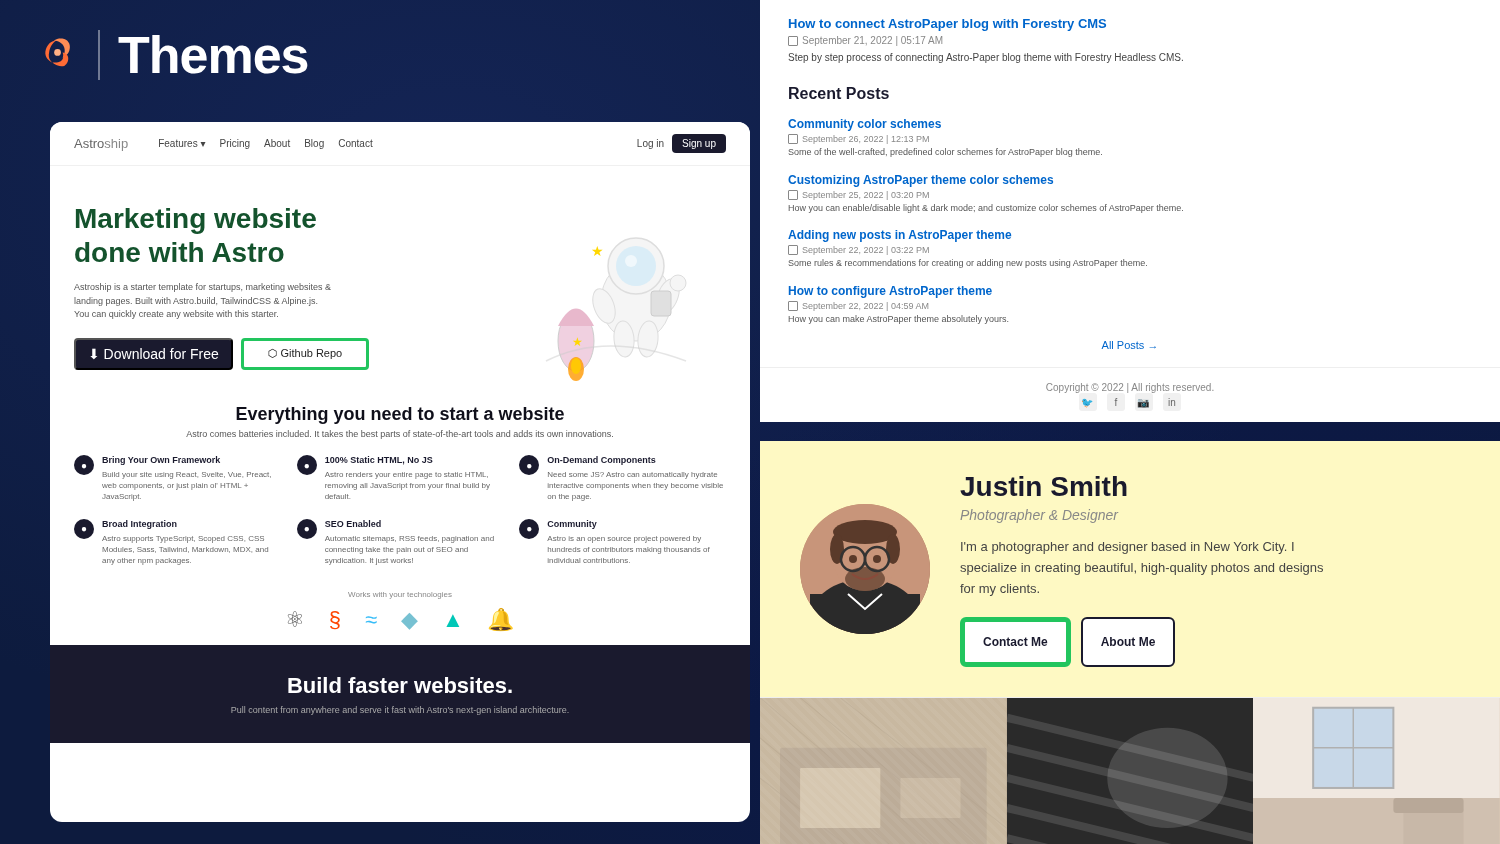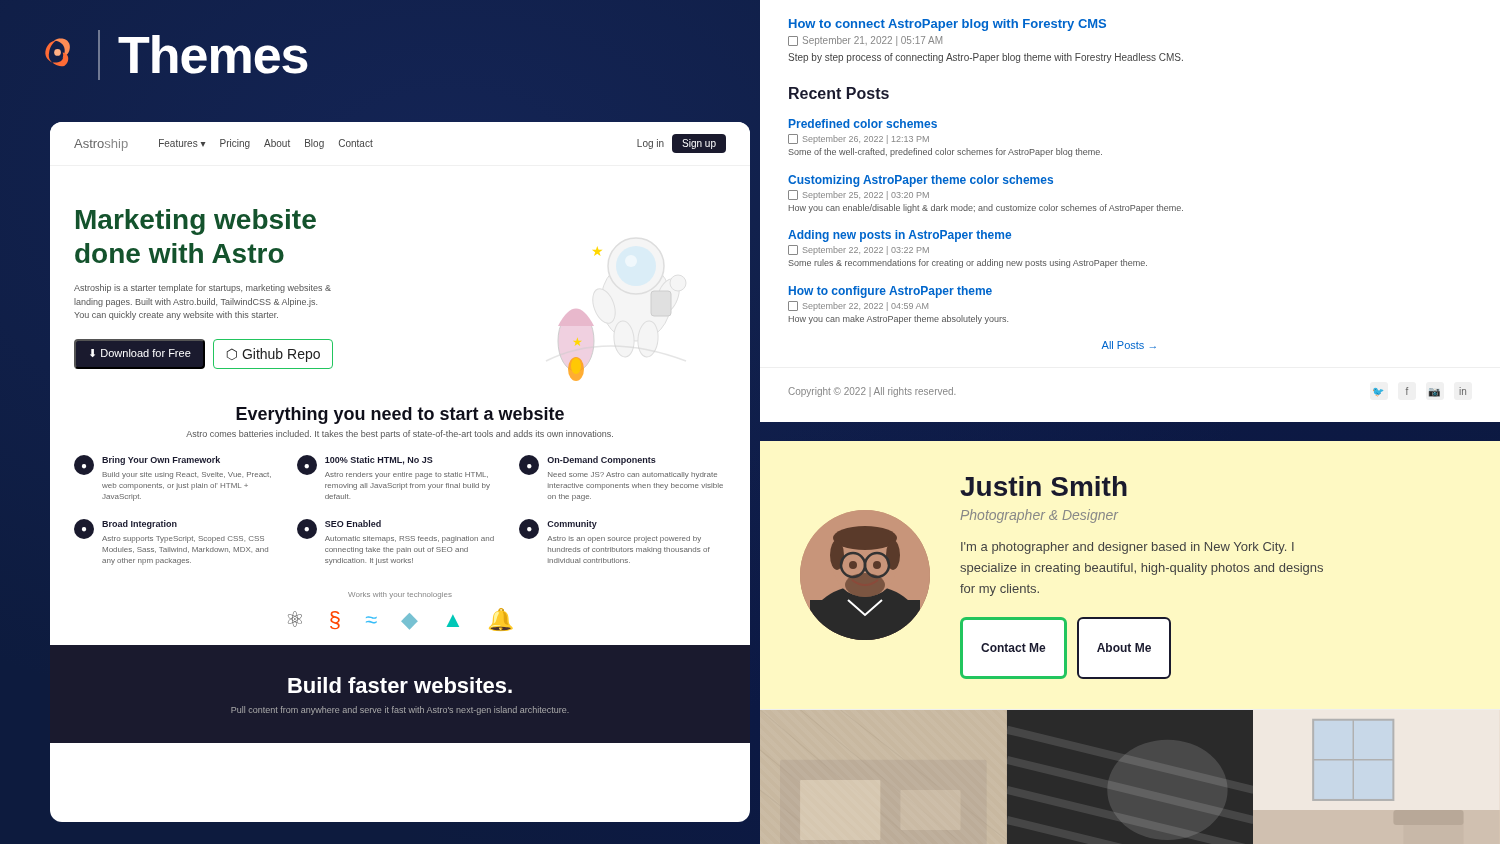--- a/index.html
+++ b/index.html
@@ -124,35 +124,35 @@
       margin-bottom: 16px;
       max-width: 260px;
     }
     .aship-hero-btns {
       display: flex;
       gap: 8px;
     }
     .btn-dark {
       background: #1a1a2e;
       color: #fff;
-      font-size: 11px;
+      font-size: 14px;
       padding: 6px 12px;
       border-radius: 4px;
       display: flex;
       align-items: center;
       gap: 4px;
       text-align: center;
     }
     .btn-outline {
       background: #fff;
       color: #222;
-      font-size: 14px;
-      padding: 6px 12px;
+      font-size: 11px;
+      padding: 6px 24px;
       border-radius: 4px;
-      border: 1px solid #22c55e;
+      border: 3px solid #22c55e;
       display: flex;
       align-items: center;
       gap: 4px;
     }
     .aship-hero-img {
       width: 220px;
       height: 180px;
       display: flex;
       align-items: center;
       justify-content: center;
@@ -317,20 +317,21 @@
       text-align: center;
       margin-top: 10px;
     }
 
     .blog-footer {
       padding: 14px 28px;
       border-top: 1px solid #eee;
       display: flex;
       justify-content: space-between;
       align-items: center;
+      flex-direction: column;
     }
     .blog-footer-copy {
       font-size: 10px;
       color: #888;
     }
     .blog-footer-icons {
       display: flex;
       gap: 10px;
     }
     .footer-icon {
@@ -391,35 +392,35 @@
       line-height: 1.6;
       margin-bottom: 18px;
       max-width: 380px;
     }
     .profile-btns {
       display: flex;
       gap: 10px;
     }
     .btn-contact {
       background: #fff;
-      border: 3px solid #22c55e;
+      border: 5px solid #22c55e;
       color: #1a1a2e;
       font-size: 12px;
       font-weight: 600;
       padding: 8px 18px;
       border-radius: 6px;
       cursor: pointer;
     }
     .btn-about {
       background: #fff;
       border: 2px solid #1a1a2e;
       color: #1a1a2e;
       font-size: 12px;
       font-weight: 600;
-      padding: 22px 18px;
+      padding: 16px 18px;
       border-radius: 6px;
       cursor: pointer;
     }
 
     
     .photo-grid {
       display: grid;
       grid-template-columns: 1fr 1fr 1fr;
       height: 210px;
     }
@@ -632,21 +633,21 @@
     <a class="blog-post-link">How to connect AstroPaper blog with Forestry CMS</a>
     <div class="blog-post-meta">
       <span class="cal-icon"></span>
       <span>September 21, 2022 | 05:17 AM</span>
     </div>
     <div class="blog-post-desc">Step by step process of connecting Astro-Paper blog theme with Forestry Headless CMS.</div>
 
     <div class="recent-posts-title">Recent Posts</div>
 
     <div class="recent-post-item">
-      <a class="recent-post-link">Predefined color schemes</a>
+      <a class="recent-post-link">Community color schemes</a>
       <div class="recent-post-meta">
         <span class="cal-icon"></span>
         <span>September 26, 2022 | 12:13 PM</span>
       </div>
       <div class="recent-post-desc">Some of the well-crafted, predefined color schemes for AstroPaper blog theme.</div>
     </div>
 
     <div class="recent-post-item">
       <a class="recent-post-link">Customizing AstroPaper theme color schemes</a>
       <div class="recent-post-meta">

